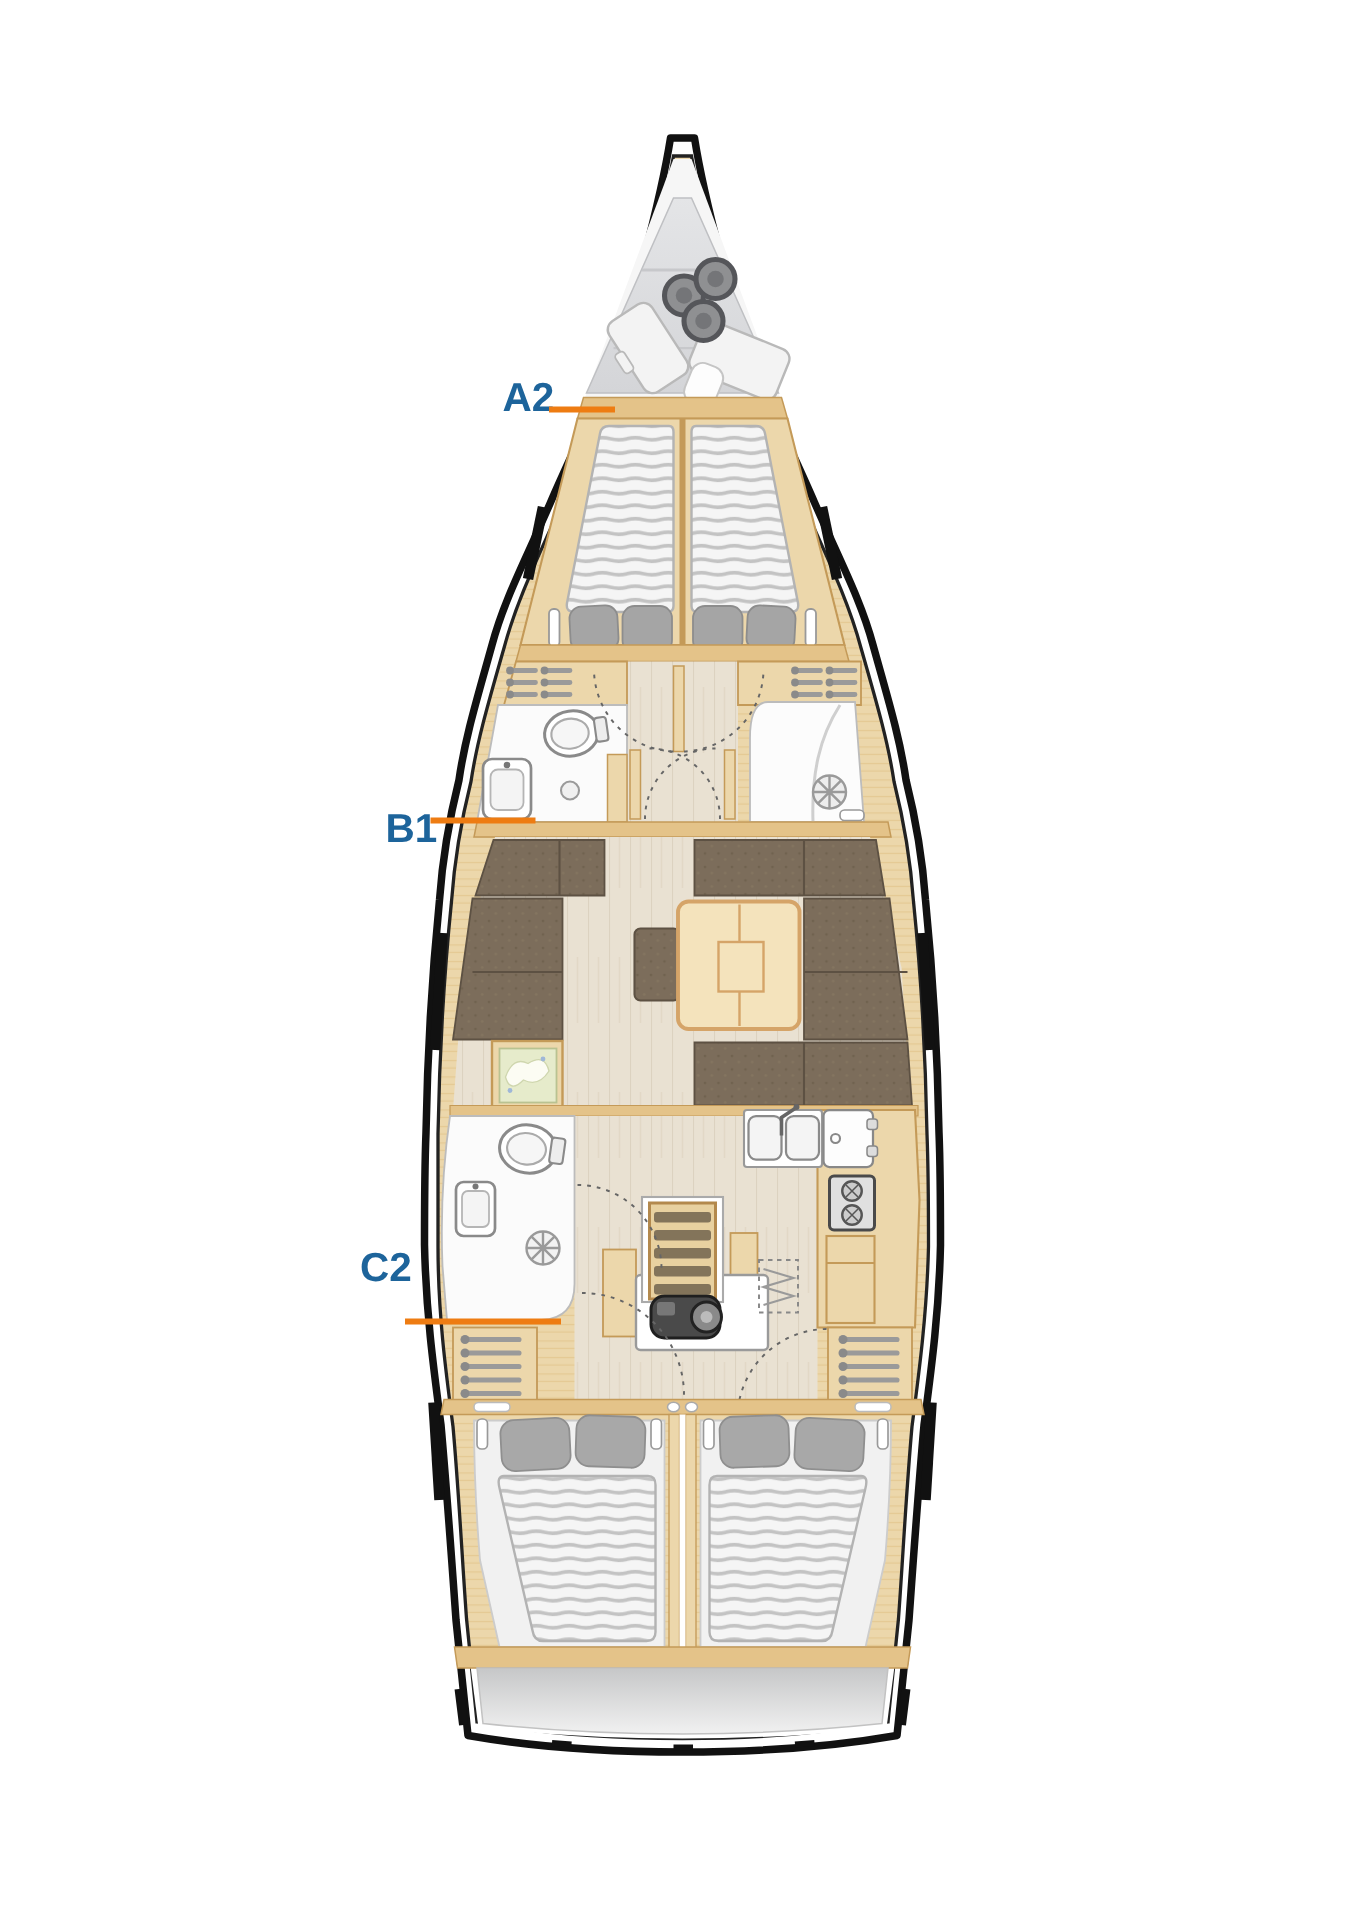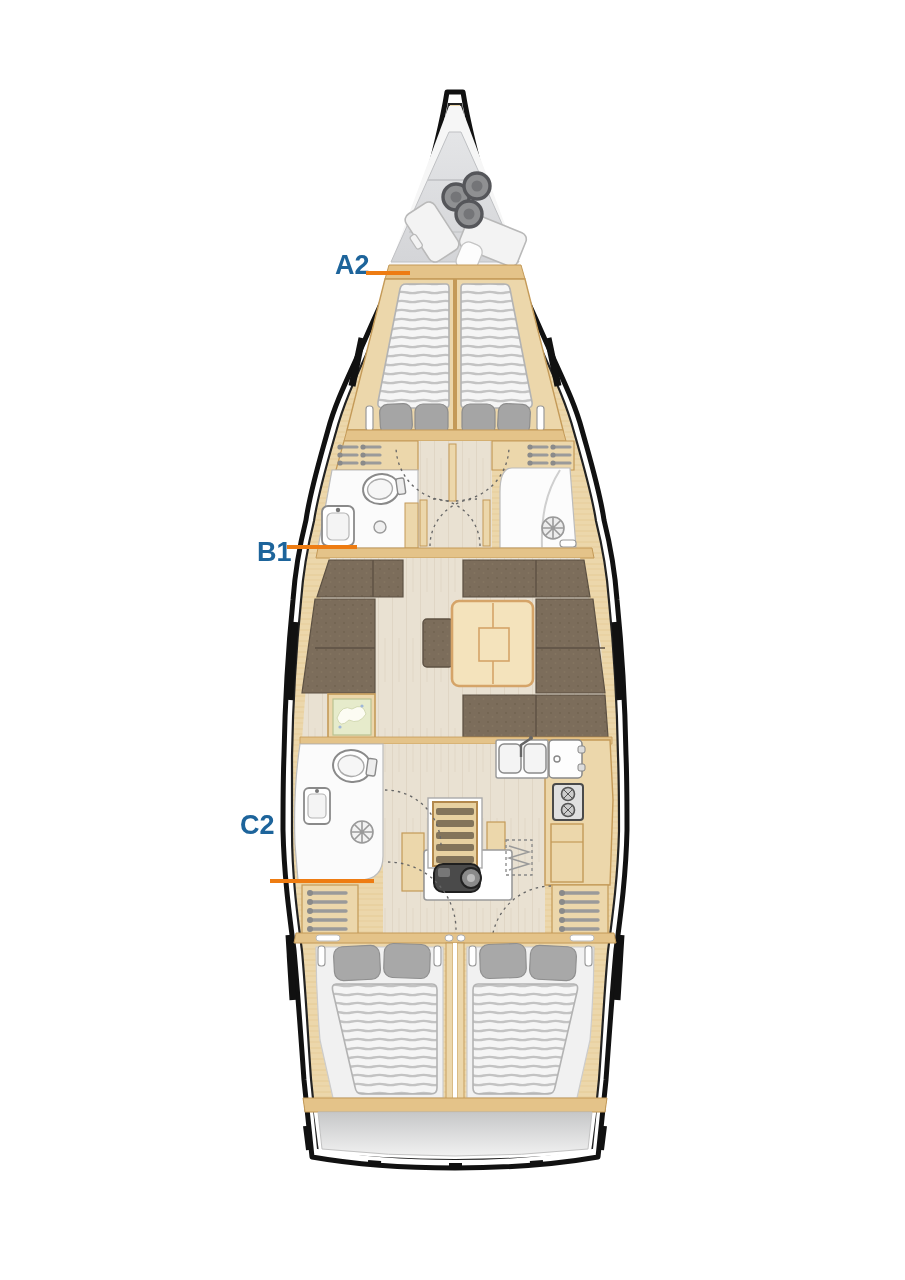--- a/index.html
+++ b/index.html
@@ -6,21 +6,21 @@
   .stage{position:relative;width:905px;height:1280px;background:#ffffff;overflow:hidden;
          font-family:"Liberation Sans",sans-serif;border-radius:16px;}
   .stage svg{position:absolute;left:0;top:0;}
   .cab-label{position:absolute;color:#1d649b;font-weight:700;font-size:27px;line-height:27px;
              letter-spacing:0px;}
   .cab-line{position:absolute;height:4px;background:#ee7c12;}
   #lbA2{left:335px;top:252px;}
   #lnA2{left:366px;top:271px;width:44px;}
   #lbB1{left:257px;top:539px;}
   #lnB1{left:287px;top:545px;width:70px;}
-  #lbC2{left:240px;top:812px;}
+  #lbC2{left:240px;top:832px;}
   #lnC2{left:270px;top:879px;width:104px;}
 </style>
 </head>
 <body>
 
 <div class="stage">
 
 <svg width="905" height="1280" viewBox="0 0 905 1280">
 <defs>
   <pattern id="planks" width="14" height="90" patternUnits="userSpaceOnUse">

